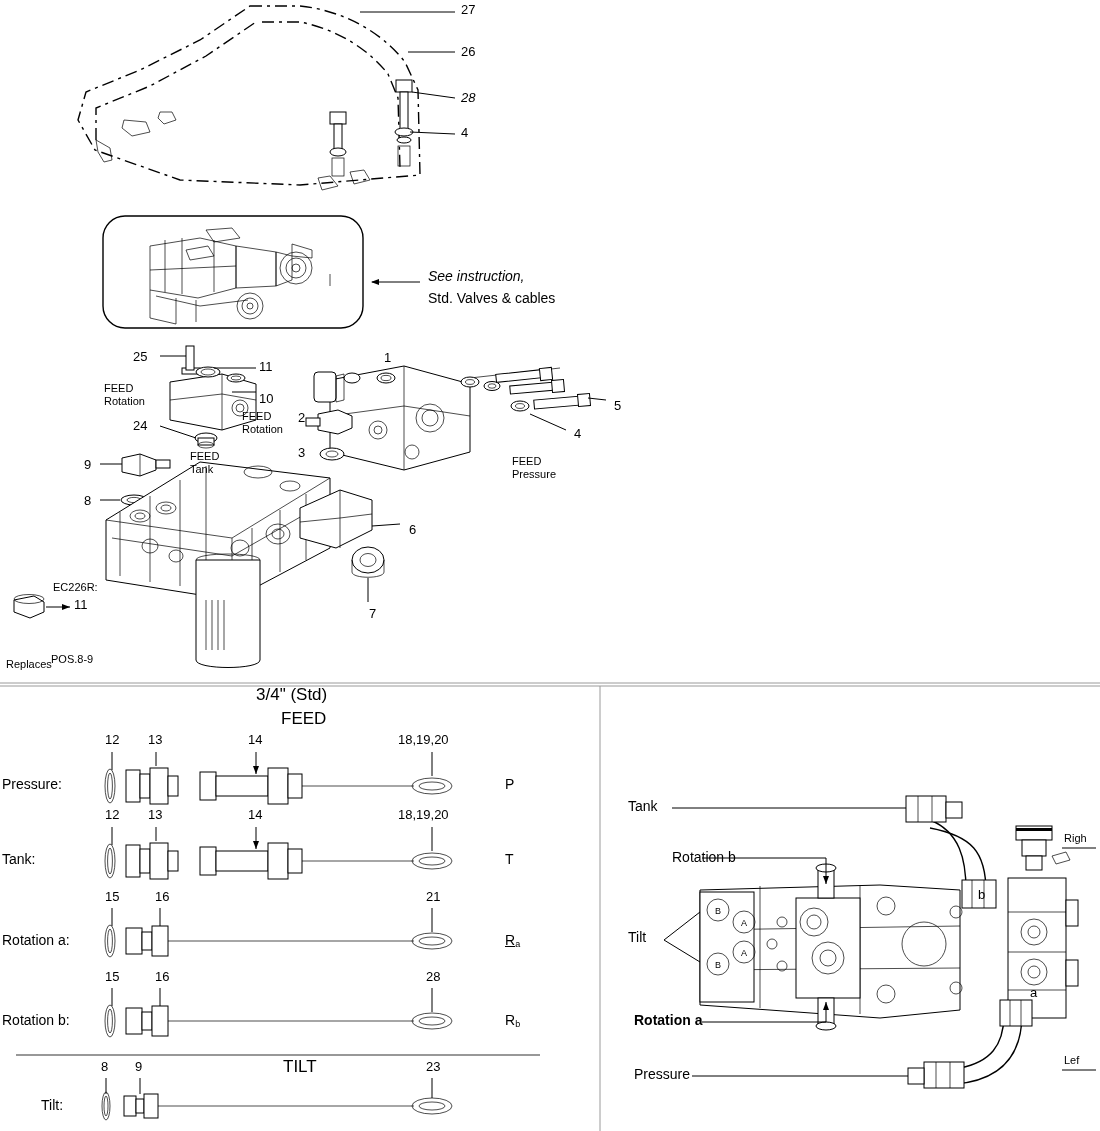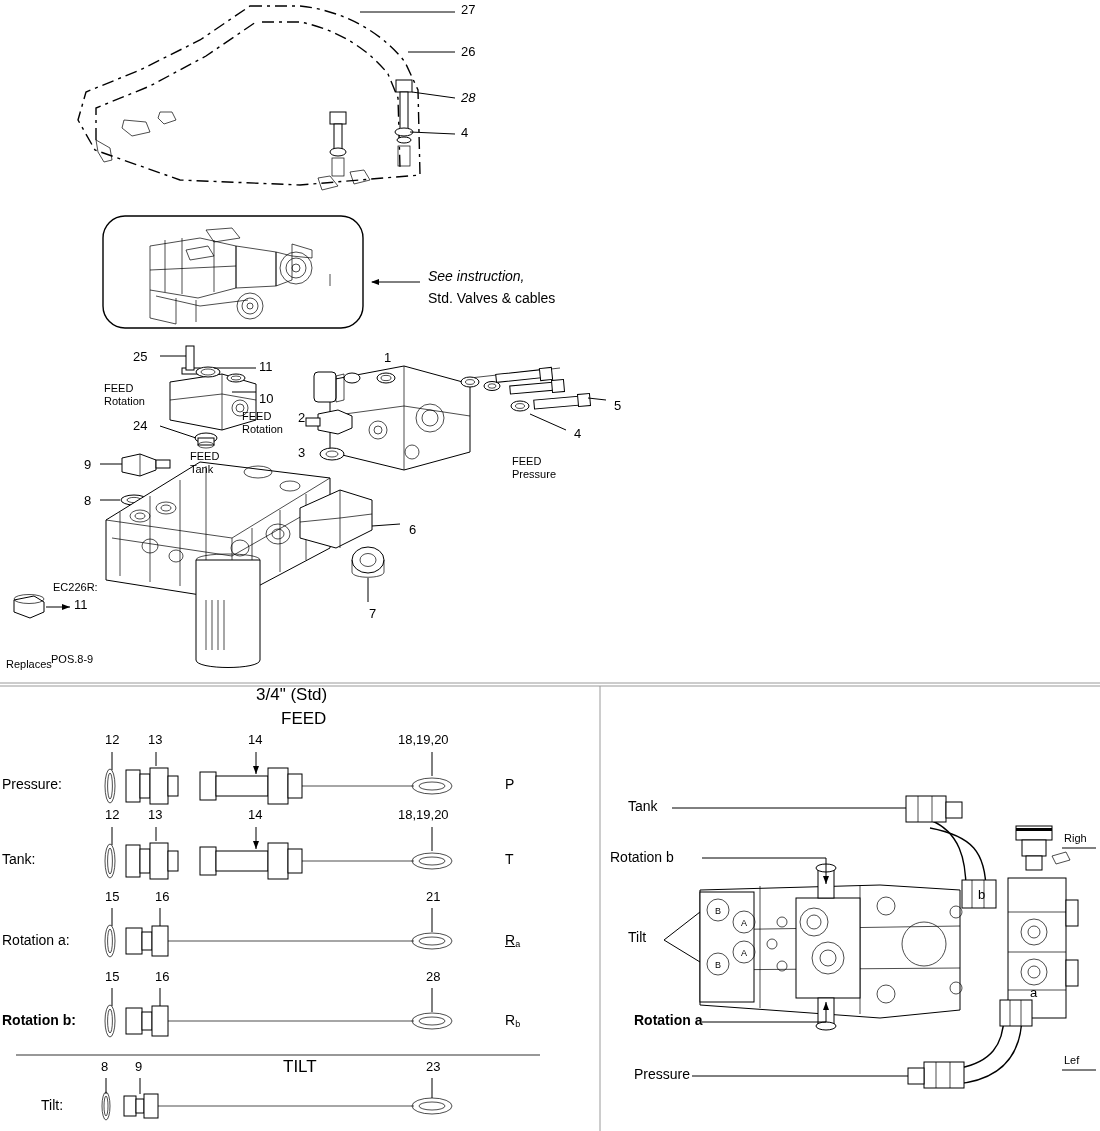--- a/index.html
+++ b/index.html
@@ -439,21 +439,21 @@
   <div class="lbl sm" style="left:6px;top:582px;margin-left:47px;">EC226R:</div>
   <div class="lbl sm" style="left:6px;top:659px;">Replaces</div>
   <div class="lbl sm" style="left:6px;top:654px;padding-left:45px;">POS.8-9</div>
 
   <div class="lbl lg" style="left:256px;top:686px;">3/4" (Std)</div>
   <div class="lbl lg" style="left:281px;top:710px;">FEED</div>
 
   <div class="lbl md" style="left:2px;top:777px;"><span>Pressure:</span></div>
   <div class="lbl md" style="left:2px;top:852px;"><span>Tank:</span></div>
   <div class="lbl md" style="left:2px;top:933px;"><span>Rotation a:</span></div>
-  <div class="lbl md" style="left:2px;top:1013px;font-weight:bold;"><span>Rotation b:</span></div>
+  <div class="lbl md" style="left:2px;top:1013px;"><span>Rotation b:</span></div>
   <div class="lbl md" style="left:2px;top:1098px;margin-left:39px;"><span>Tilt:</span></div>
 
   <div class="lbl" style="left:105px;top:733px;">12</div>
   <div class="lbl" style="left:148px;top:733px;">13</div>
   <div class="lbl" style="left:248px;top:733px;">14</div>
   <div class="lbl" style="left:398px;top:733px;">18,19,20</div>
   <div class="lbl md" style="left:505px;top:777px;">P</div>
 
   <div class="lbl" style="left:105px;top:808px;">12</div>
   <div class="lbl" style="left:148px;top:808px;">13</div>
@@ -470,21 +470,21 @@
   <div class="lbl" style="left:155px;top:970px;">16</div>
   <div class="lbl" style="left:426px;top:970px;">28</div>
   <div class="lbl md" style="left:505px;top:1013px;"><span>R</span><span class="sub">b</span></div>
 
   <div class="lbl lg" style="left:283px;top:1058px;">TILT</div>
   <div class="lbl" style="left:101px;top:1060px;">8</div>
   <div class="lbl" style="left:135px;top:1060px;">9</div>
   <div class="lbl" style="left:426px;top:1060px;">23</div>
 
   <div class="lbl md" style="left:628px;top:799px;">Tank</div>
-  <div class="lbl md" style="left:610px;top:850px;">Rotation b</div>
+  <div class="lbl md" style="left:672px;top:850px;">Rotation b</div>
   <div class="lbl md" style="left:628px;top:930px;">Tilt</div>
   <div class="lbl md" style="left:634px;top:1013px;font-weight:bold;">Rotation a</div>
   <div class="lbl md" style="left:634px;top:1067px;">Pressure</div>
   <div class="lbl" style="left:978px;top:888px;">b</div>
   <div class="lbl" style="left:1030px;top:986px;">a</div>
   <div class="lbl sm" style="left:1064px;top:833px;">Righ</div>
   <div class="lbl sm" style="left:1064px;top:1055px;">Lef</div>
 
 </div>
 

